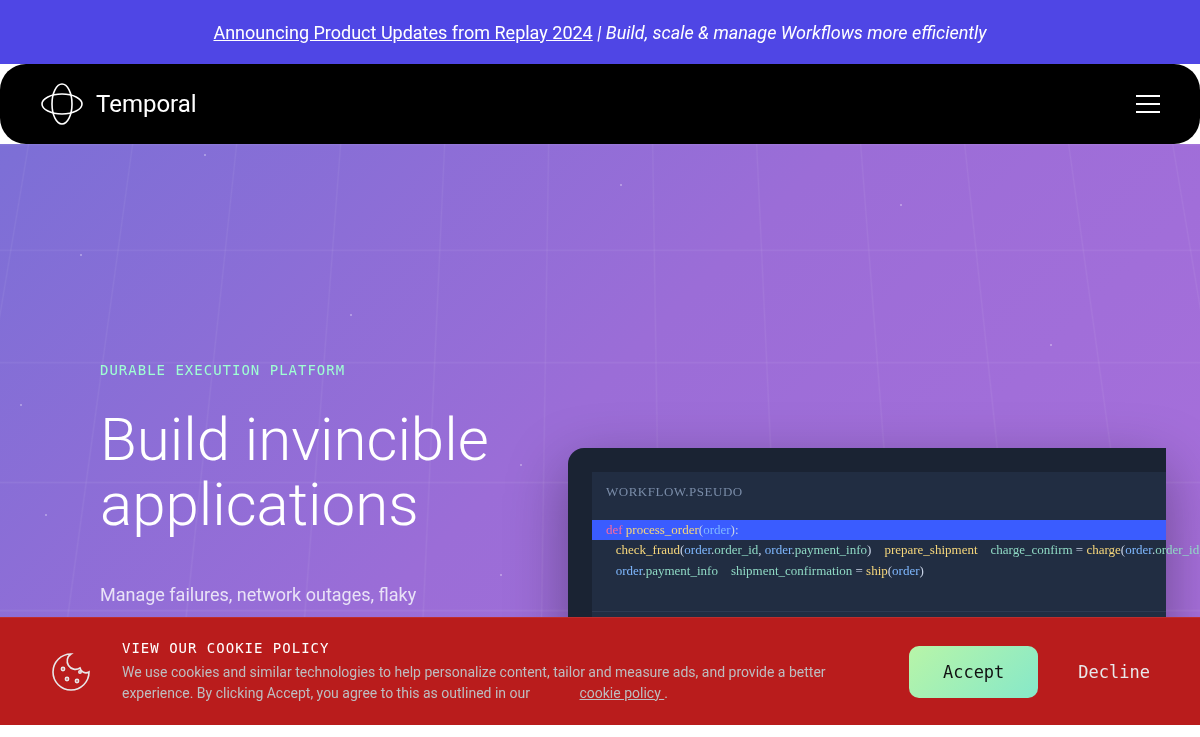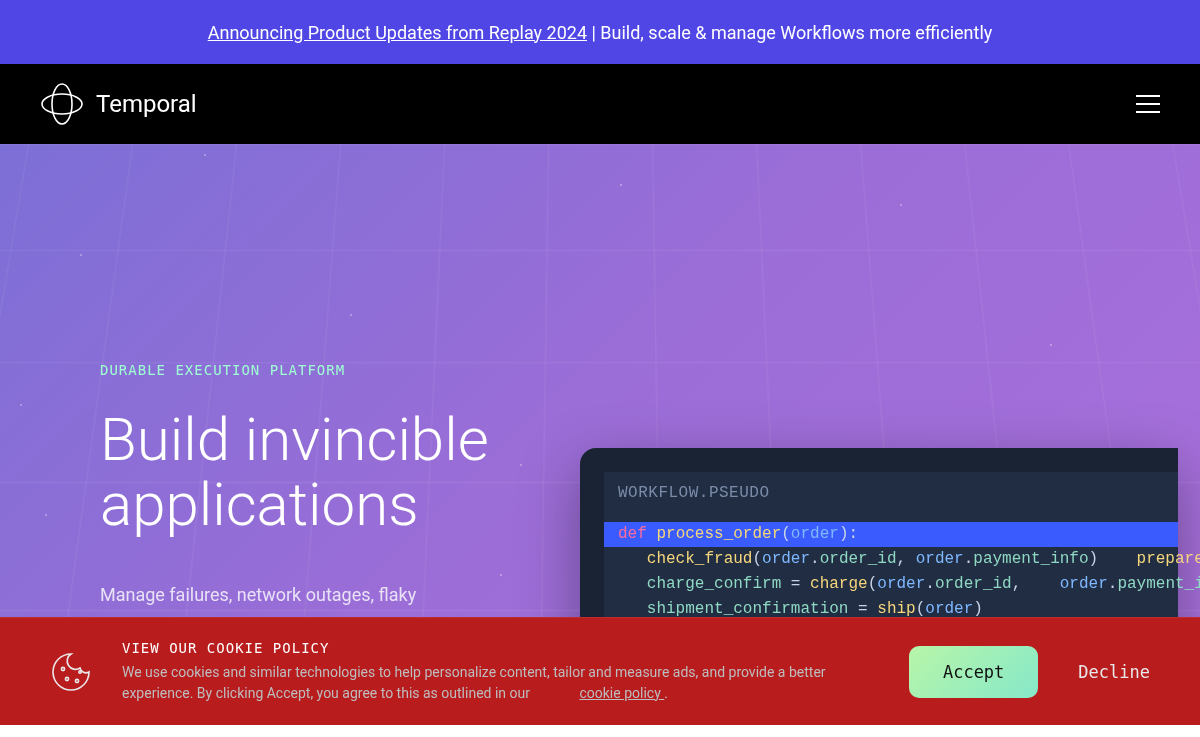--- a/index.html
+++ b/index.html
@@ -22,28 +22,30 @@
       justify-content: center;
       color: white;
       font-size: 18px;
     }
     .announce-link {
       text-decoration: underline;
       color: white;
     }
     .announce-rest {
       color: white;
+      font-style: italic;
     }
     .navbar {
       background: #000;
       height: 80px;
       display: flex;
       align-items: center;
       justify-content: space-between;
       padding: 0 40px;
+      border-radius: 26px;
     }
     .logo {
       display: flex;
       align-items: center;
       gap: 12px;
       color: white;
     }
     .logo-text {
       font-size: 24px;
       font-weight: 400;
@@ -106,27 +108,27 @@
       color: white;
       margin-bottom: 42px;
     }
     .subtext {
       font-size: 18px;
       line-height: 1.7;
       color: #e9e2f7;
     }
     .code-panel {
       position: absolute;
-      left: 580px;
+      left: 568px;
       top: 304px;
       width: 598px;
       background: #1a2333;
       border-radius: 16px 0 0 0;
-      font-family: Liberation Mono, monospace;
-      font-size: 16px;
+      font-family: Liberation Serif, serif;
+      font-size: 13px;
       box-shadow: 0 20px 60px rgba(0,0,0,0.35);
     }
     .code-inner {
       position: relative;
       margin: 24px 0 0 24px;
       background: #212d42;
       border-radius: 0;
     }
     .code-header {
       color: #7a8ca8;

